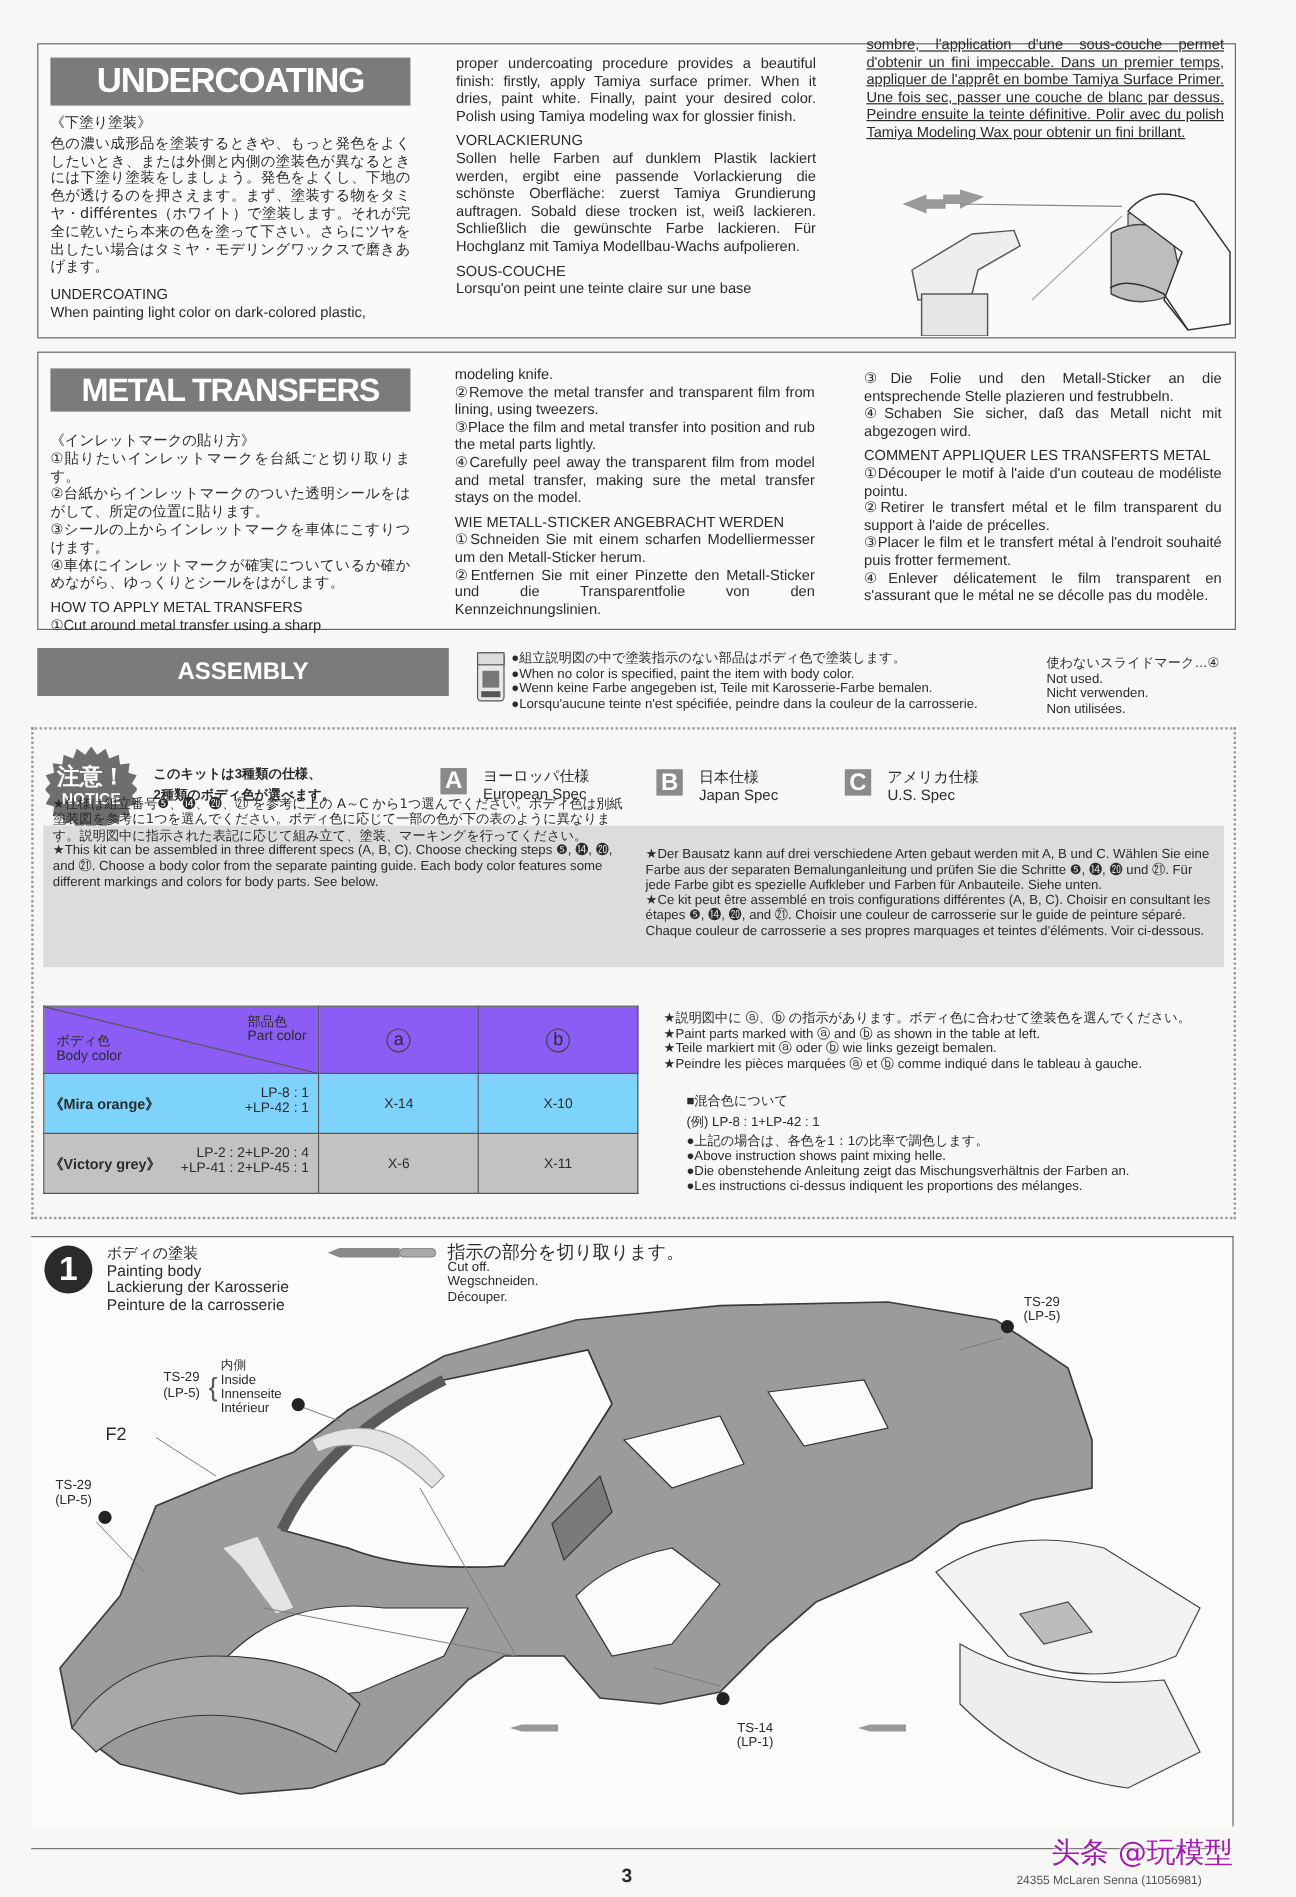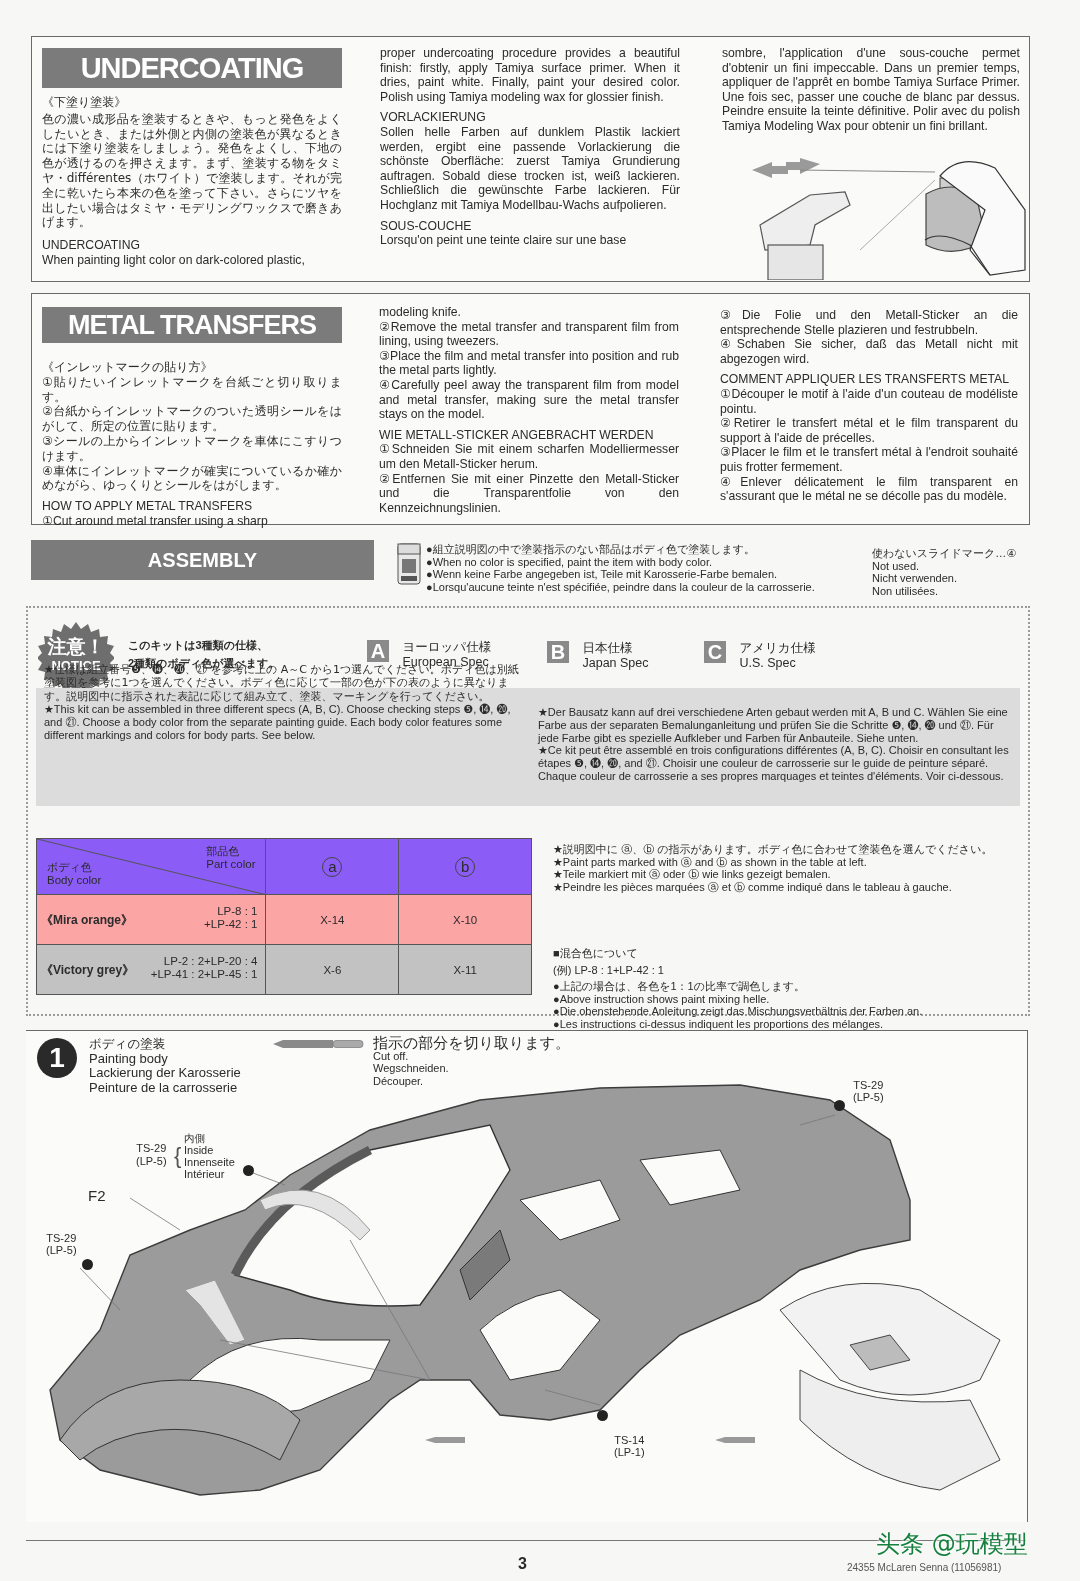--- a/index.html
+++ b/index.html
@@ -39,21 +39,21 @@
   <span class="h">UNDERCOATING</span>
   <div>When painting light color on dark-colored plastic,</div>
 </div>
 <div class="col" style="left:380px; top:46px; width:300px;">
   <p style="margin-bottom:6px;">proper undercoating procedure provides a beautiful finish: firstly, apply Tamiya surface primer. When it dries, paint white. Finally, paint your desired color. Polish using Tamiya modeling wax for glossier finish.</p>
   <span class="h">VORLACKIERUNG</span>
   <p style="margin-bottom:6px;">Sollen helle Farben auf dunklem Plastik lackiert werden, ergibt eine passende Vorlackierung die schönste Oberfläche: zuerst Tamiya Grundierung auftragen. Sobald diese trocken ist, weiß lackieren. Schließlich die gewünschte Farbe lackieren. Für Hochglanz mit Tamiya Modellbau-Wachs aufpolieren.</p>
   <span class="h">SOUS-COUCHE</span>
   <div>Lorsqu'on peint une teinte claire sur une base</div>
 </div>
-<div class="col" style="left:722px; top:46px; width:298px;">
+<div class="col" style="left:722px; top:30px; width:298px;text-decoration:underline;">
   <p>sombre, l'application d'une sous-couche permet d'obtenir un fini impeccable. Dans un premier temps, appliquer de l'apprêt en bombe Tamiya Surface Primer. Une fois sec, passer une couche de blanc par dessus. Peindre ensuite la teinte définitive. Polir avec du polish Tamiya Modeling Wax pour obtenir un fini brillant.</p>
 </div>
 
 <svg class="abs" style="left:740px; top:150px;" width="290" height="130" viewBox="0 0 290 130">
   <path d="M12,20 L32,12 L32,16 L48,16 L48,24 L32,24 L32,28 Z" fill="#9a9a9a"></path>
   <path d="M80,14 L60,8 L60,12 L46,12 L46,20 L60,20 L60,24 Z" fill="#9a9a9a"></path>
   <line x1="60" y1="20" x2="195" y2="22" stroke="#888" stroke-width="1"></line>
   <line x1="120" y1="100" x2="195" y2="30" stroke="#aaa" stroke-width="1"></line>
   <path d="M20,75 L70,45 L105,42 L110,55 L75,75 L70,95 L25,100 Z" fill="#eee" stroke="#555" stroke-width="1.2"></path>
   <rect x="28" y="95" width="55" height="35" fill="#e6e6e6" stroke="#555" stroke-width="1.2"></rect>
@@ -161,21 +161,21 @@
         <div>Part color</div>
       </div>
       <div class="abs" style="left:10px; top:22px; text-align:left; line-height:13px;">
         <div class="jp" style="font-size:11px; line-height:13px;">ボディ色</div>
         <div>Body color</div>
       </div>
     </td>
     <td style="width:133px;"><span style="display:inline-block; width:20px; height:20px; border:1.3px solid #444; border-radius:50%; line-height:18px; font-size:15px;">a</span></td>
     <td style="width:133px;"><span style="display:inline-block; width:20px; height:20px; border:1.3px solid #444; border-radius:50%; line-height:18px; font-size:15px;">b</span></td>
   </tr>
-  <tr style="height:50px; background:#fca5a5;">
+  <tr style="height:50px; background:#7dd3fc;">
     <td style="position:relative; text-align:left;">
       <span class="abs" style="left:4px; top:17px; font-weight:bold; font-size:12px;">《Mira orange》</span>
       <div class="abs" style="right:8px; top:10px; text-align:right; line-height:13px;">
         <div>LP-8 : 1</div>
         <div>+LP-42 : 1</div>
       </div>
     </td>
     <td>X-14</td>
     <td>X-10</td>
   </tr>
@@ -192,21 +192,21 @@
   </tr>
 </tbody>
   </table>
 
 <div class="abs bullet-list" style="left:553px; top:843px;">
   <div>★説明図中に ⓐ、ⓑ の指示があります。ボディ色に合わせて塗装色を選んでください。</div>
   <div>★Paint parts marked with ⓐ and ⓑ as shown in the table at left.</div>
   <div>★Teile markiert mit ⓐ oder ⓑ wie links gezeigt bemalen.</div>
   <div>★Peindre les pièces marquées ⓐ et ⓑ comme indiqué dans le tableau à gauche.</div>
 </div>
-<div class="abs bullet-list" style="left:553px; top:912px;margin-top:35px;">
+<div class="abs bullet-list" style="left:572px; top:912px;">
   <div style="margin-bottom:4px;">■混合色について</div>
   <div style="margin-bottom:4px;">(例) LP-8 : 1+LP-42 : 1</div>
   <div>●上記の場合は、各色を1：1の比率で調色します。</div>
   <div>●Above instruction shows paint mixing helle.</div>
   <div>●Die obenstehende Anleitung zeigt das Mischungsverhältnis der Farben an.</div>
   <div>●Les instructions ci-dessus indiquent les proportions des mélanges.</div>
 </div>
 
 <div class="box" style="left:26px; top:1030px; width:1002px; height:492px; border-width:1px; background:#fbfbfa; border-bottom:none; border-left:none;"></div>
 <div class="abs" style="left:37px; top:1038px; width:40px; height:40px; border-radius:50%; background:#2a2a2a; color:#fff; font-size:28px; font-weight:bold; text-align:center; line-height:40px;">
@@ -291,13 +291,13 @@
 <div class="dot" style="left:834px; top:1100px;"></div>
 <div class="label" style="left:614px; top:1434px;">
   <div>TS-14</div>
   <div>(LP-1)</div>
 </div>
 <div class="dot" style="left:597px; top:1410px;"></div>
 
 <div class="abs" style="left:26px; top:1540px; width:1000px; height:1px; background:#777;"></div>
 <div class="abs" style="left:518px; top:1555px; font-size:16px; font-weight:bold;">3</div>
 <div class="abs" style="left:847px; top:1562px; font-size:10px; color:#555;">24355 McLaren Senna (11056981)</div>
-<div class="abs" style="left:876px; top:1528px; font-size:24px; font-family:'DejaVu Sans',sans-serif; color:#15803d; text-shadow:0 0 3px #fff, 0 0 3px #fff;">头条 @玩模型</div>
+<div class="abs" style="left:876px; top:1528px; font-size:24px; font-family:'DejaVu Sans',sans-serif; color:#a21caf; text-shadow:0 0 3px #fff, 0 0 3px #fff;">头条 @玩模型</div>
 
 </body></html>

